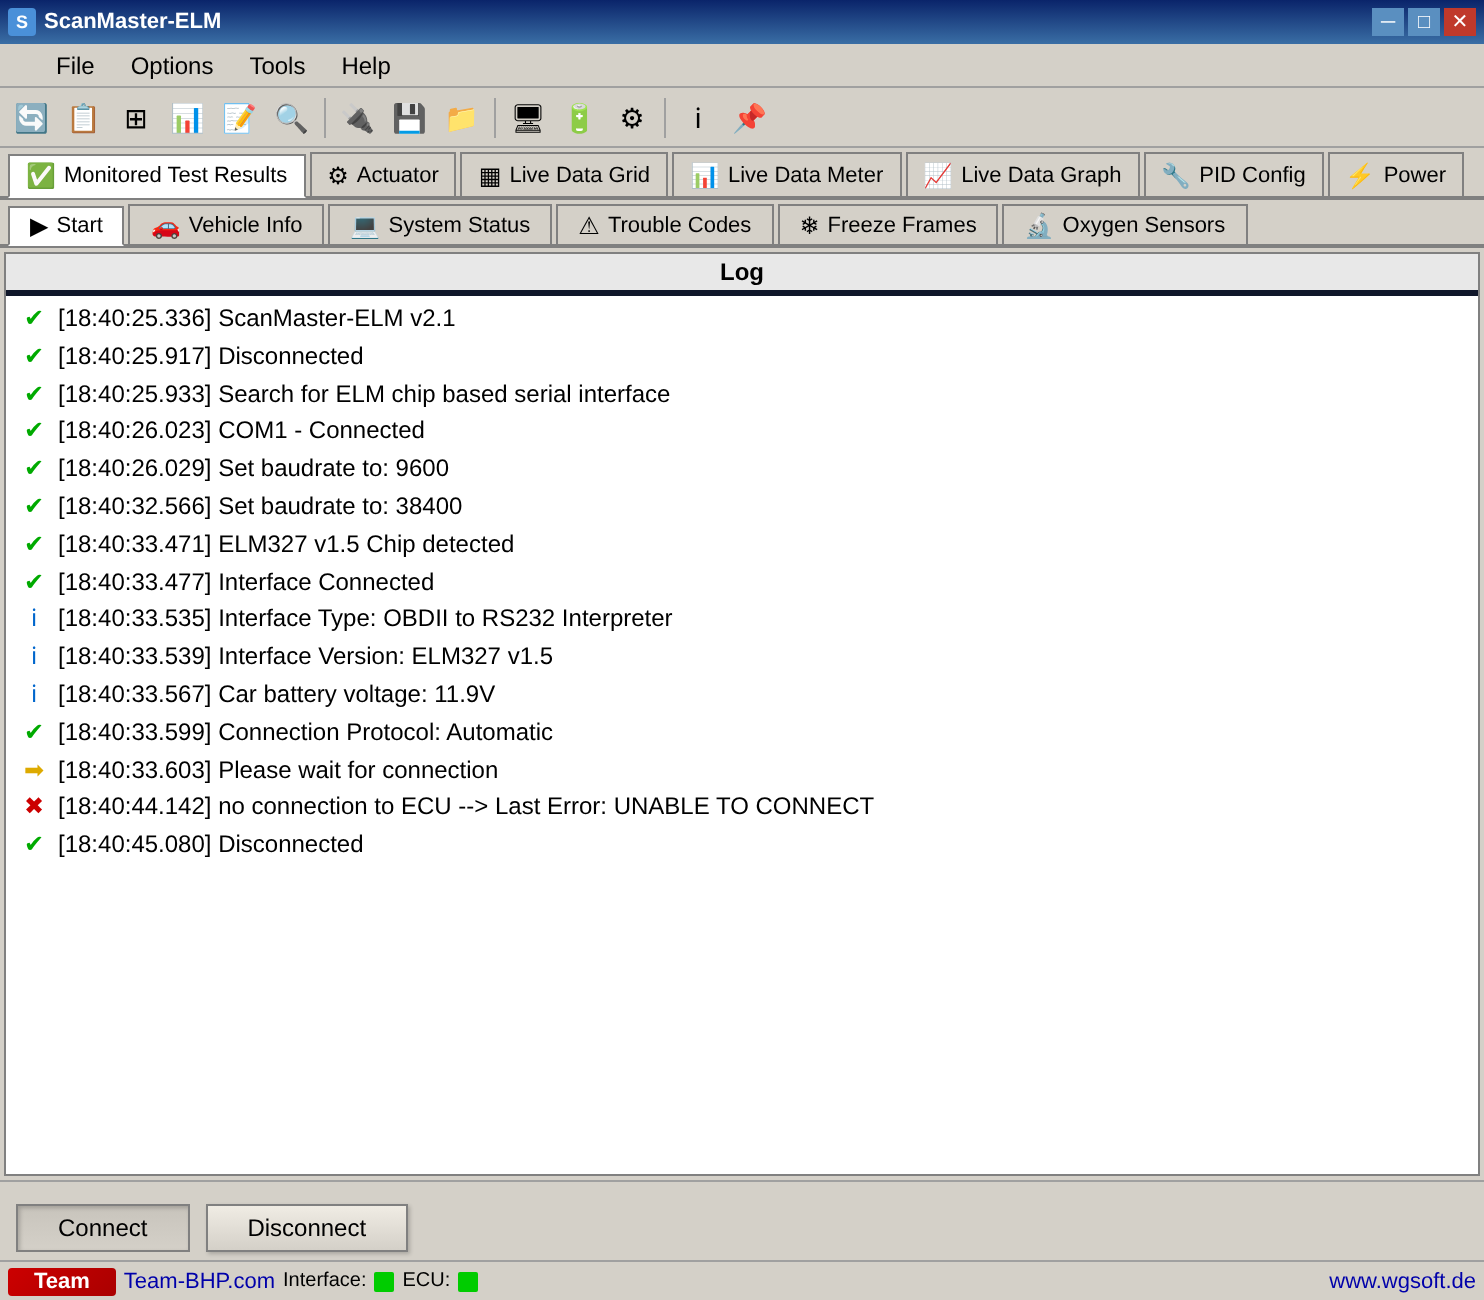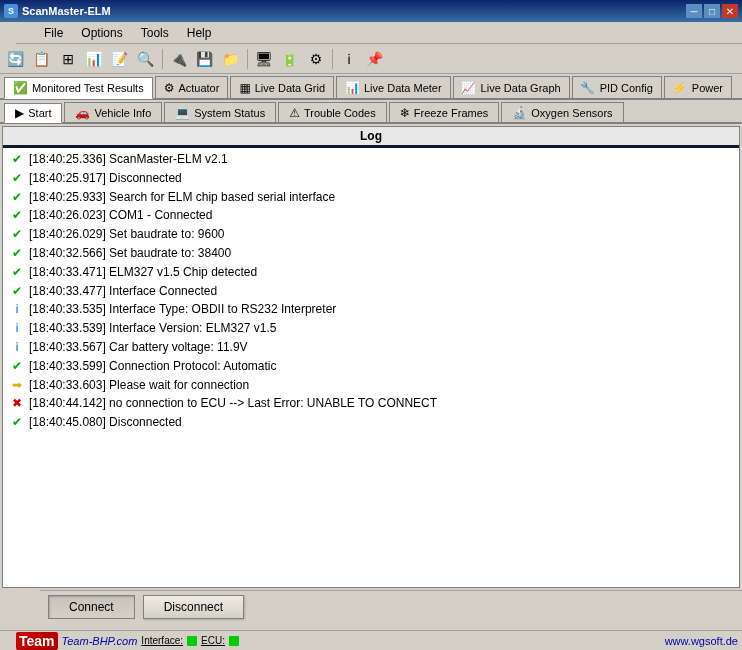--- a/index.html
+++ b/index.html
@@ -56,21 +56,20 @@
 
     
     .menu-bar {
       background: #d4d0c8;
       height: 22px;
       display: flex;
       align-items: center;
       padding: 0 20px;
       gap: 2px;
       border-bottom: 1px solid #a0a0a0;
-      margin-left: 16px;
     }
     .menu-item {
       padding: 2px 8px;
       cursor: pointer;
       font-size: 12px;
       color: #000;
     }
 
     
     .toolbar {
@@ -202,25 +201,24 @@
     .icon-green { color: #00aa00; }
     .icon-info { color: #0066cc; }
     .icon-warning { color: #ddaa00; }
     .icon-error { color: #cc0000; }
 
     
     .bottom-bar {
       background: #d4d0c8;
       height: 40px;
       display: flex;
-      align-items: flex-start;
+      align-items: flex-end;
       padding: 4px 8px;
       border-top: 1px solid #a0a0a0;
       gap: 8px;
-      margin-left: 40px;
     }
 
     .bottom-btn {
       padding: 4px 20px;
       background: linear-gradient(to bottom, #f0ece4, #d4d0c8);
       border: 1px solid #808080;
       cursor: pointer;
       font-size: 12px;
       box-shadow: 1px 1px 2px rgba(0,0,0,0.2);
     }
@@ -248,42 +246,39 @@
       justify-content: space-between;
     }
     .status-left {
       display: flex;
       align-items: center;
       gap: 4px;
     }
     .status-logo {
       background: linear-gradient(135deg, #cc0000, #aa0000);
       color: white;
-      font-size: 14px;
+      font-size: 11px;
       font-weight: bold;
-      padding: 1px 3px;
+      padding: 1px 13px;
       border-radius: 2px;
-      margin-left: 12px;
     }
     .team-bhp {
       color: #0000aa;
       font-size: 11px;
-      font-style: italic;
     }
     .status-right {
       color: #0000aa;
       font-size: 11px;
       margin-left: 44px;
     }
     .status-indicators {
       display: flex;
       align-items: center;
       gap: 4px;
       font-size: 10px;
-      text-decoration: underline;
     }
     .indicator-green {
       width: 10px; height: 10px;
       background: #00cc00;
       border-radius: 1px;
     }
   </style>
 </head>
 <body>
 

